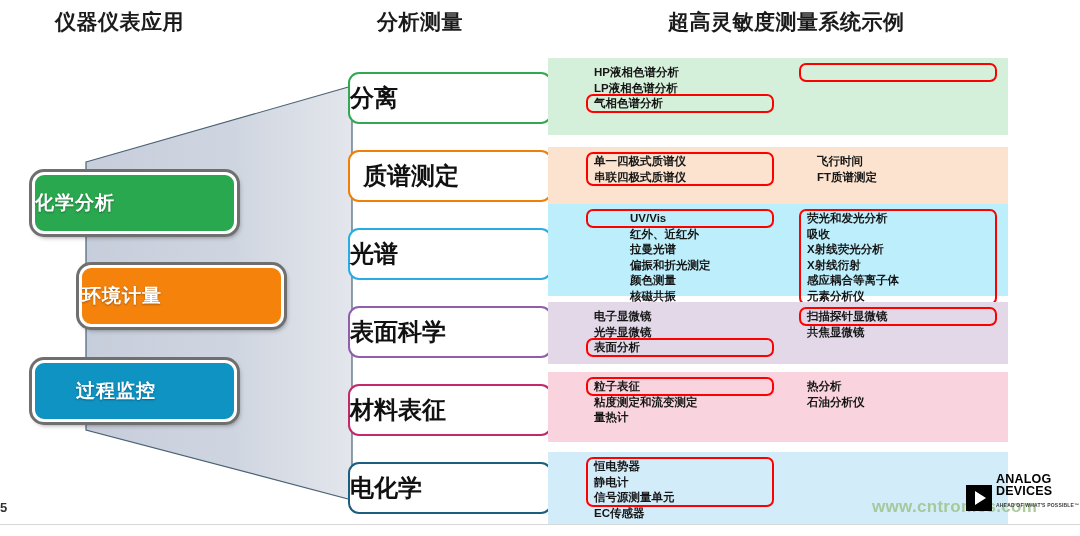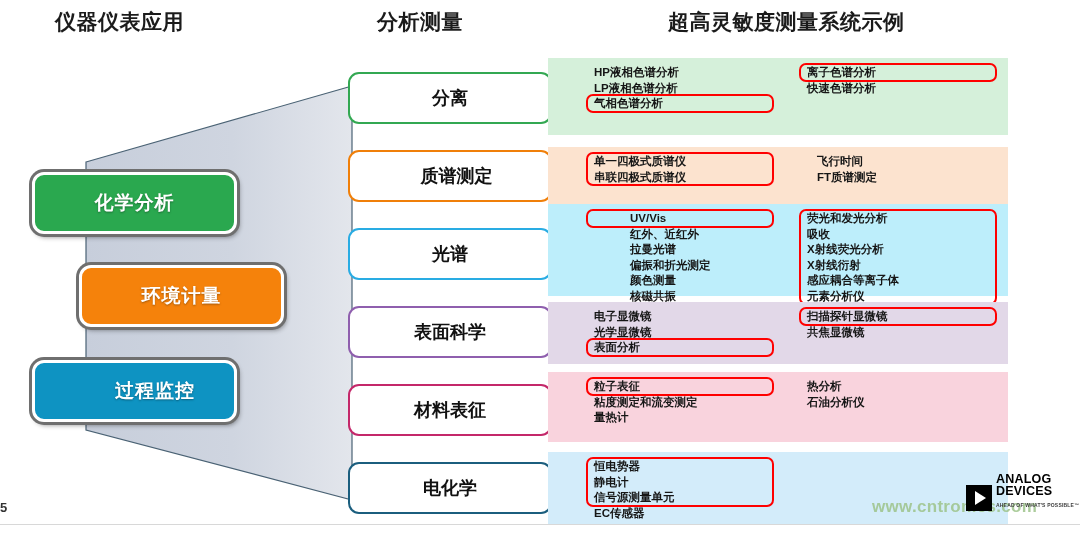--- a/index.html
+++ b/index.html
@@ -21,38 +21,38 @@
   #title-mid{left:377px;}
   #title-right{left:668px;}
 
   
   #funnel{position:absolute;left:0;top:0;width:1080px;height:536px;}
 
   
   .pill{
     position:absolute;left:32px;width:205px;height:62px;
     border-radius:12px;
-    display:flex;align-items:center;justify-content:center;
+    display:flex;align-items:center;justify-content:flex-start;
     color:#ffffff;font-size:19px;font-weight:bold;
     letter-spacing:1px;
     border:3px solid #ffffff;
     box-shadow:0 0 0 3px #6f6f6f, 2px 3px 5px rgba(0,0,0,.45);
     text-shadow:0 1px 2px rgba(0,0,0,.35);
     box-sizing:border-box;
   }
   #pill-0{top:172px;background:#2aa84f;}
   #pill-1{top:265px;background:#f5820b;}
   #pill-2{top:360px;background:#0e93c2;}
 
   
   .cat{
     position:absolute;left:348px;width:204px;height:52px;
     background:#ffffff;border-radius:11px;
-    display:flex;align-items:center;justify-content:center;
-    font-size:18px;font-weight:bold;color:#111111;
+    display:flex;align-items:center;justify-content:flex-start;
+    font-size:24px;font-weight:bold;color:#111111;
     box-sizing:border-box;
     border:2.5px solid #888;
   }
   #cat-0{top:72px;border-color:#33a852;}
   #cat-1{top:150px;border-color:#f07f09;}
   #cat-2{top:228px;border-color:#29ace3;}
   #cat-3{top:306px;border-color:#8f5fae;}
   #cat-4{top:384px;border-color:#c4286a;}
   #cat-5{top:462px;border-color:#1b5e7e;}
 
@@ -167,24 +167,20 @@
   <div class="cat" id="cat-5" style="border-color: rgb(27, 94, 126);">
     <span>电化学</span>
   </div>
 
   <div class="band" id="band-0" style="background: rgb(213, 240, 218);">
       <div class="band-col left" style="top: 7px;">
         <span class="ln">HP液相色谱分析</span>
         <span class="ln">LP液相色谱分析</span>
         <span class="ln">气相色谱分析</span>
       </div>
-      <div class="band-col right" style="top: 7px;">
-        <span class="ln">离子色谱分析</span>
-        <span class="ln">快速色谱分析</span>
-      </div>
       <div class="hl" style="left: 38px; top: 36px; width: 188px; height: 18.5px; border-color: rgb(255, 0, 0);"></div>
       <div class="hl" style="left: 251px; top: 5px; width: 198px; height: 18.5px; border-color: rgb(255, 0, 0);"></div>
     </div>
   <div class="band" id="band-1" style="background: rgb(252, 227, 207);">
       <div class="band-col left" style="top: 7px;">
         <span class="ln">单一四极式质谱仪</span>
         <span class="ln">串联四极式质谱仪</span>
       </div>
       <div class="band-col right" style="top: 7px; margin-left: 10px;">
         <span class="ln">飞行时间</span>

